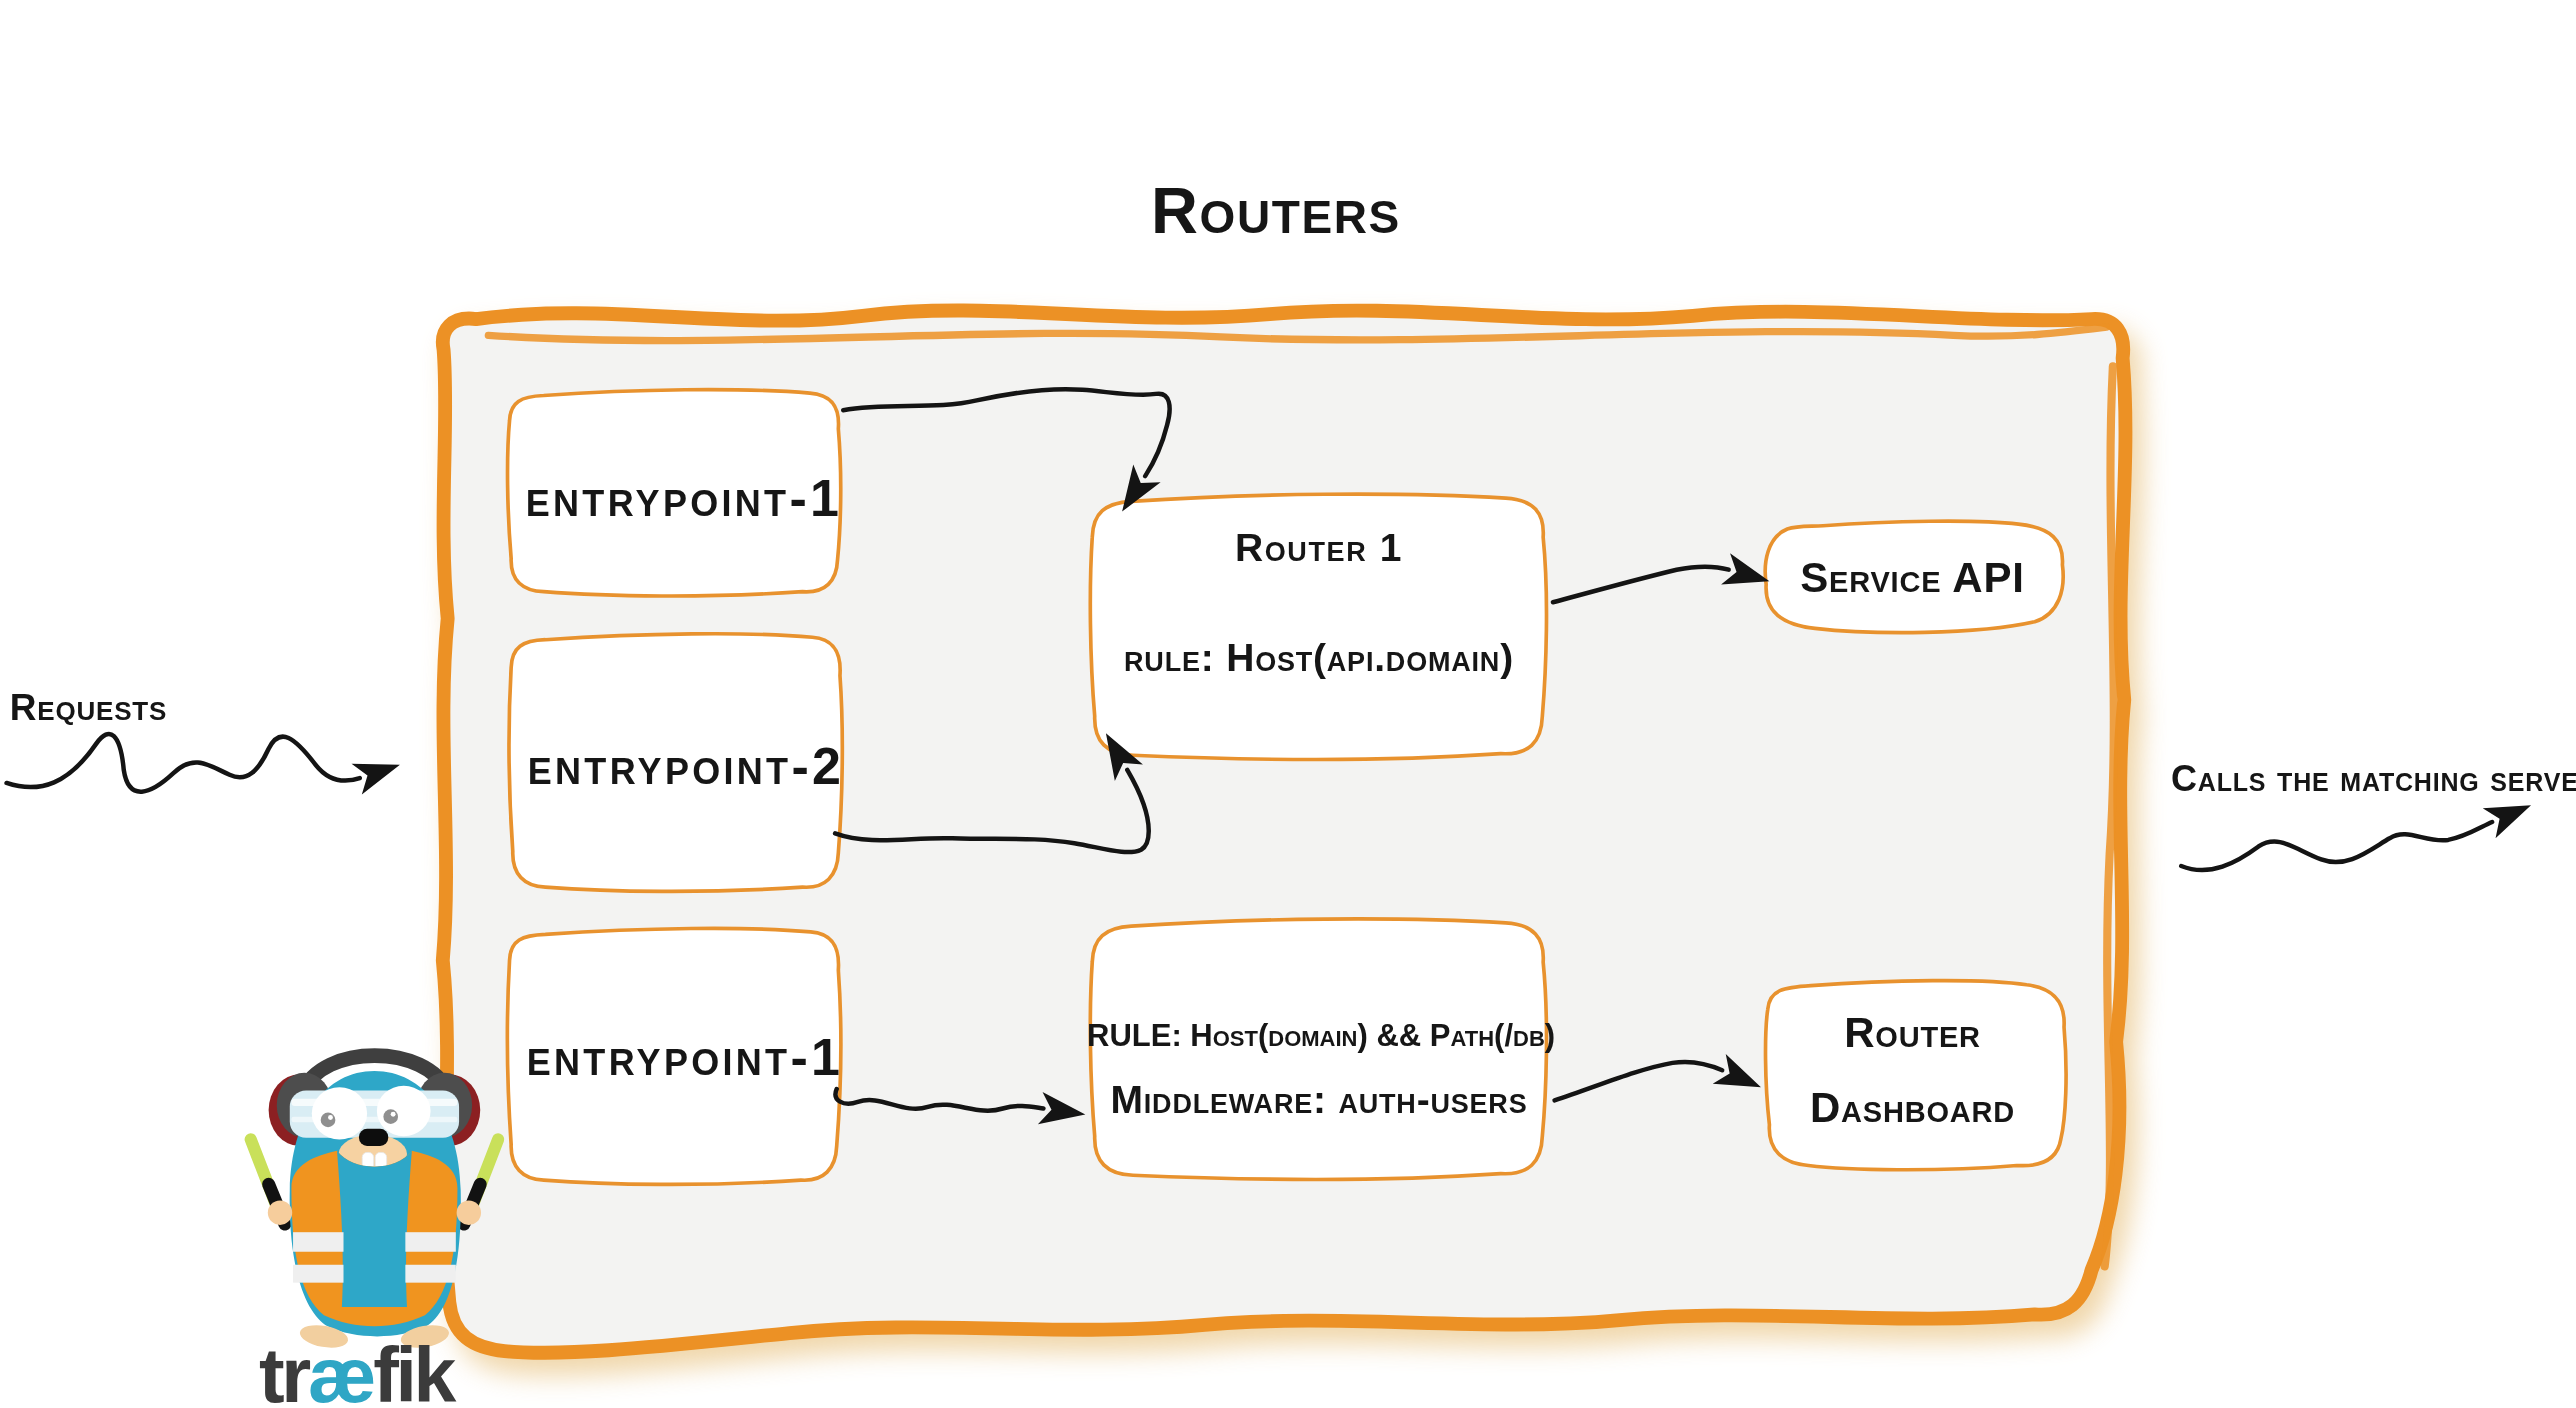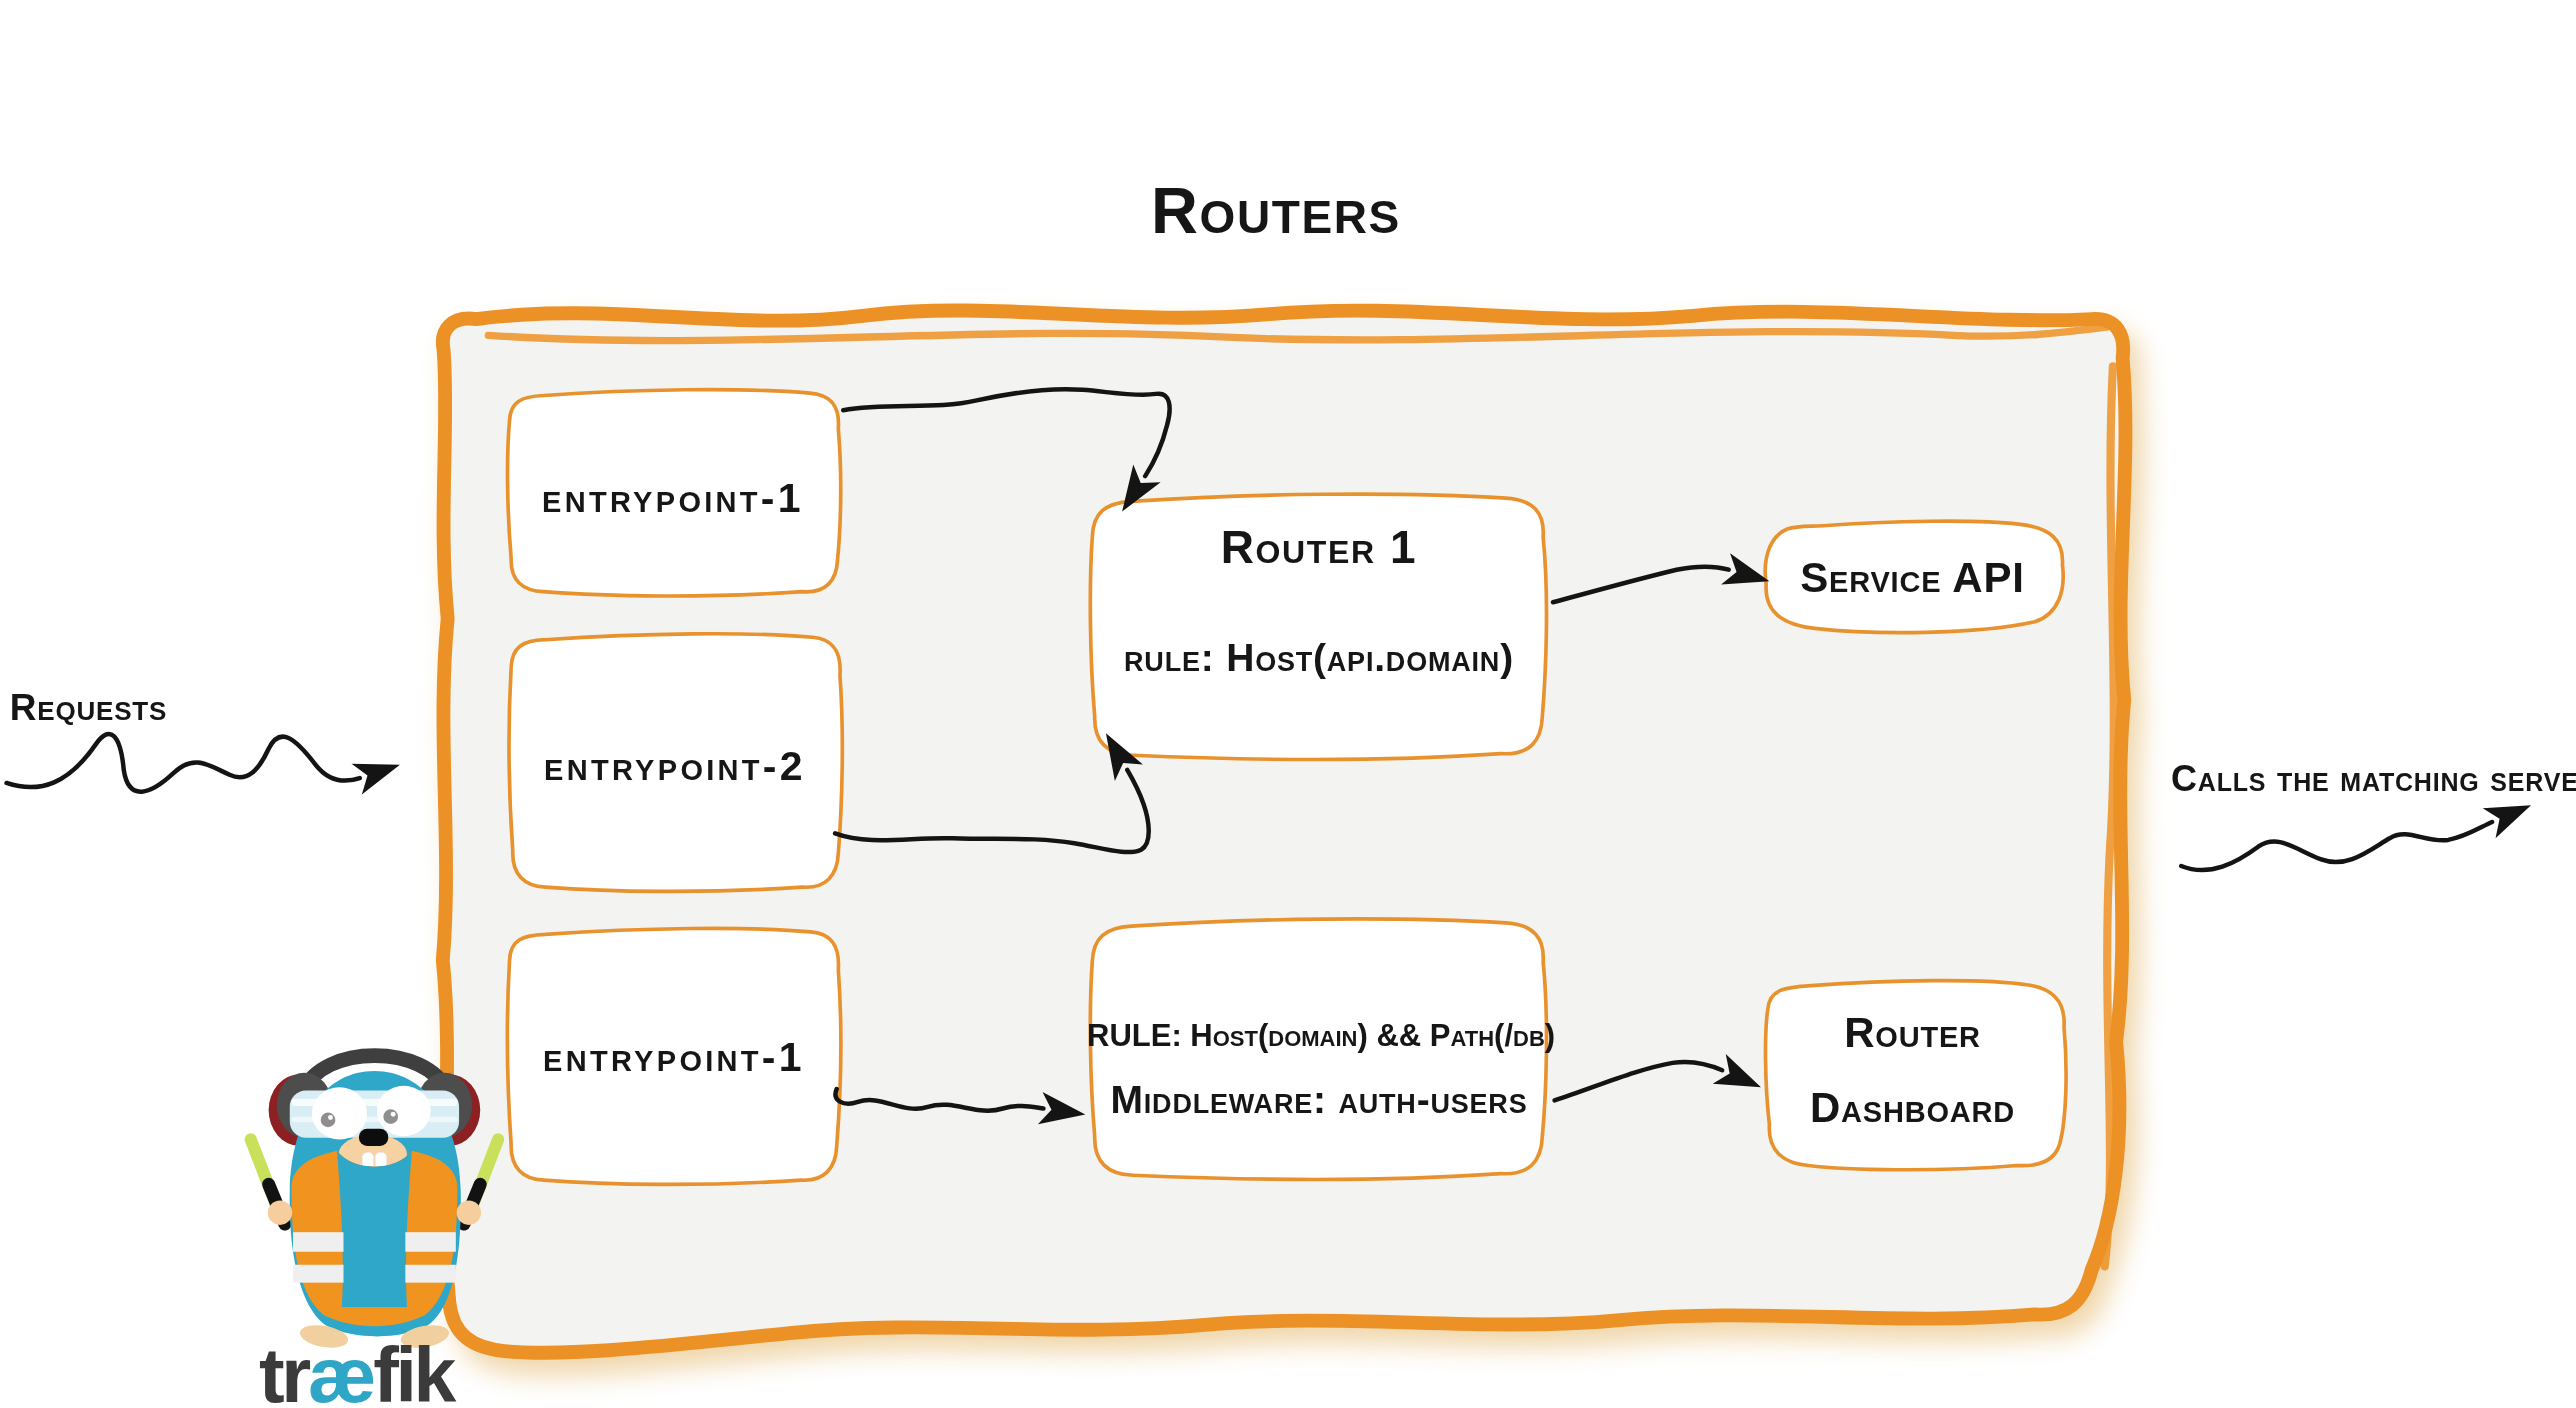--- a/index.html
+++ b/index.html
@@ -3,22 +3,22 @@
 <meta charset="utf-8">
 <style>
   html,body{margin:0;padding:0;background:#ffffff;}
   .stage{position:relative;width:2576px;height:1408px;overflow:hidden;
          font-family:"Liberation Sans",sans-serif;background:#ffffff;border-radius:21px;}
   .stage svg{position:absolute;left:0;top:0;}
   .lbl{position:absolute;font-variant:small-caps;font-weight:600;color:#161616;
        text-align:center;white-space:nowrap;}
   .wrap{white-space:normal;}
   .title{font-size:65px;line-height:68px;letter-spacing:1.6px;}
-  .ep{font-size:41px;line-height:50px;letter-spacing:3.3px;}
-  .rtitle{font-size:46px;line-height:57px;letter-spacing:1.6px;}
+  .ep{font-size:52px;line-height:50px;letter-spacing:3.3px;padding-left:11px;}
+  .rtitle{font-size:39px;line-height:57px;letter-spacing:1.6px;}
   .rrule{font-size:39px;line-height:52px;letter-spacing:0.8px;}
   .rrule-sm{font-size:31px;line-height:39px;}
   .svc{font-size:42px;line-height:49px;letter-spacing:0.8px;}
   .svc2{font-size:42px;line-height:75px;letter-spacing:0.8px;}
   .side{font-size:37px;line-height:46px;text-align:center;letter-spacing:0.8px;}
   .calls{font-size:36px;line-height:44px;text-align:left;letter-spacing:0.8px;}
   .wordmark{position:absolute;left:259px;top:1336px;font-size:77px;line-height:78px;
             font-weight:600;letter-spacing:-3.3px;color:#3B3B3B;white-space:nowrap;}
   .wordmark .ae{color:#2FA6C5;}
   #container-path{filter:drop-shadow(14px 20px 16px rgba(222,166,68,0.45));}

